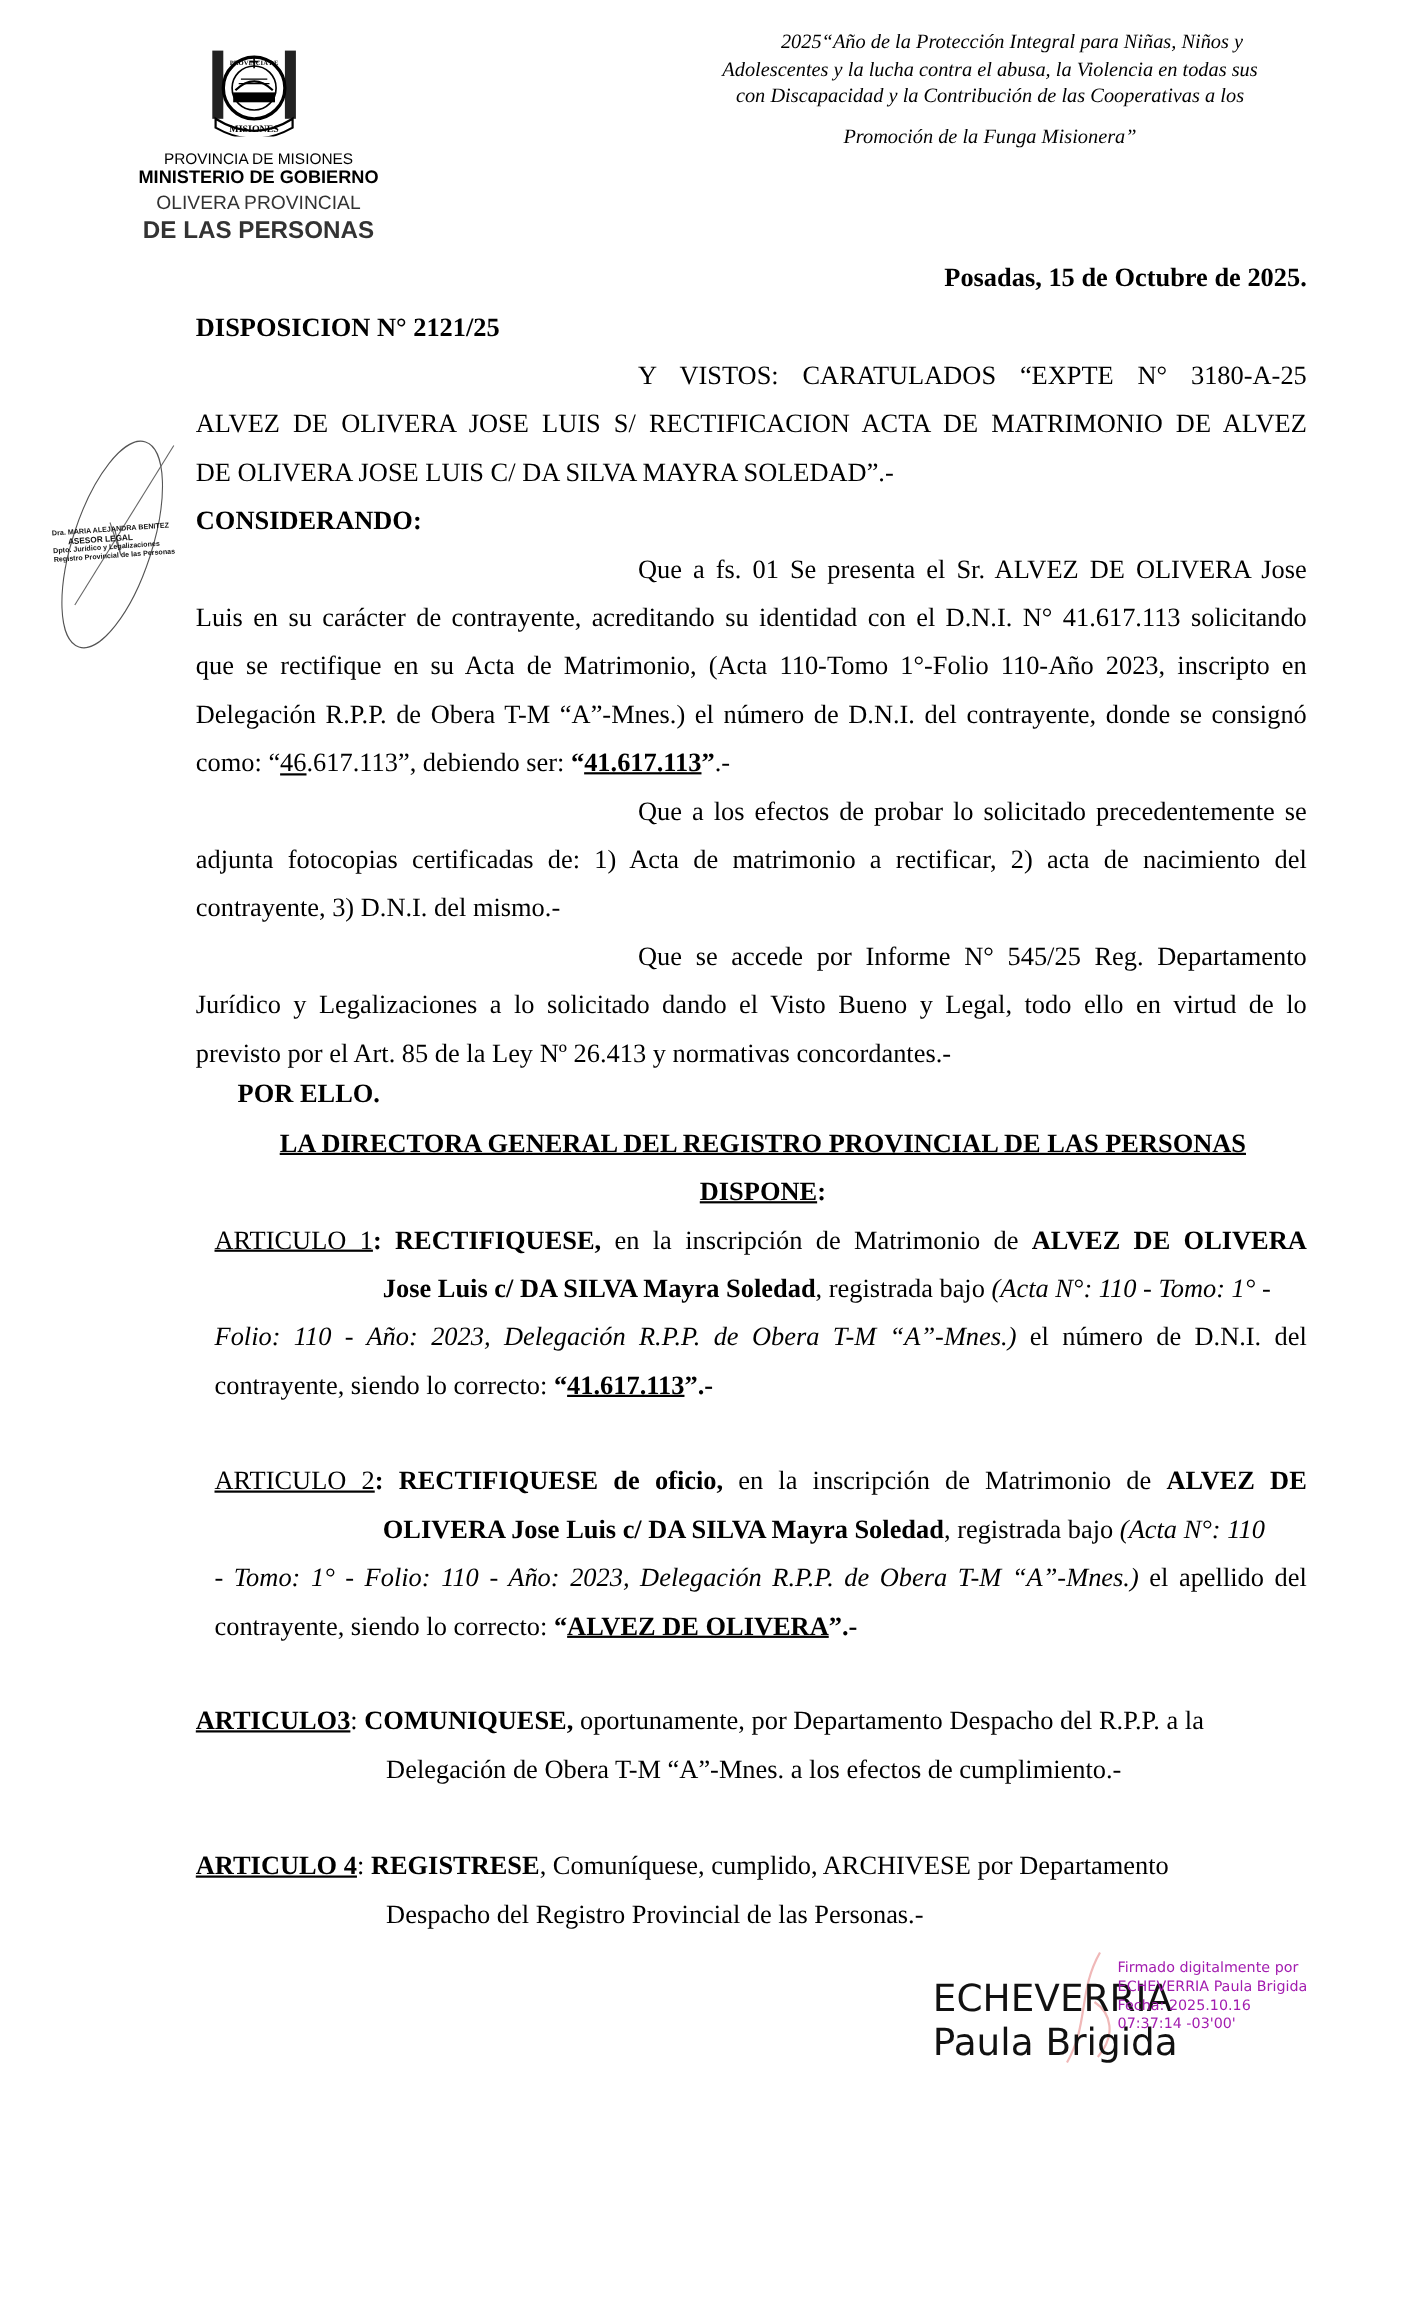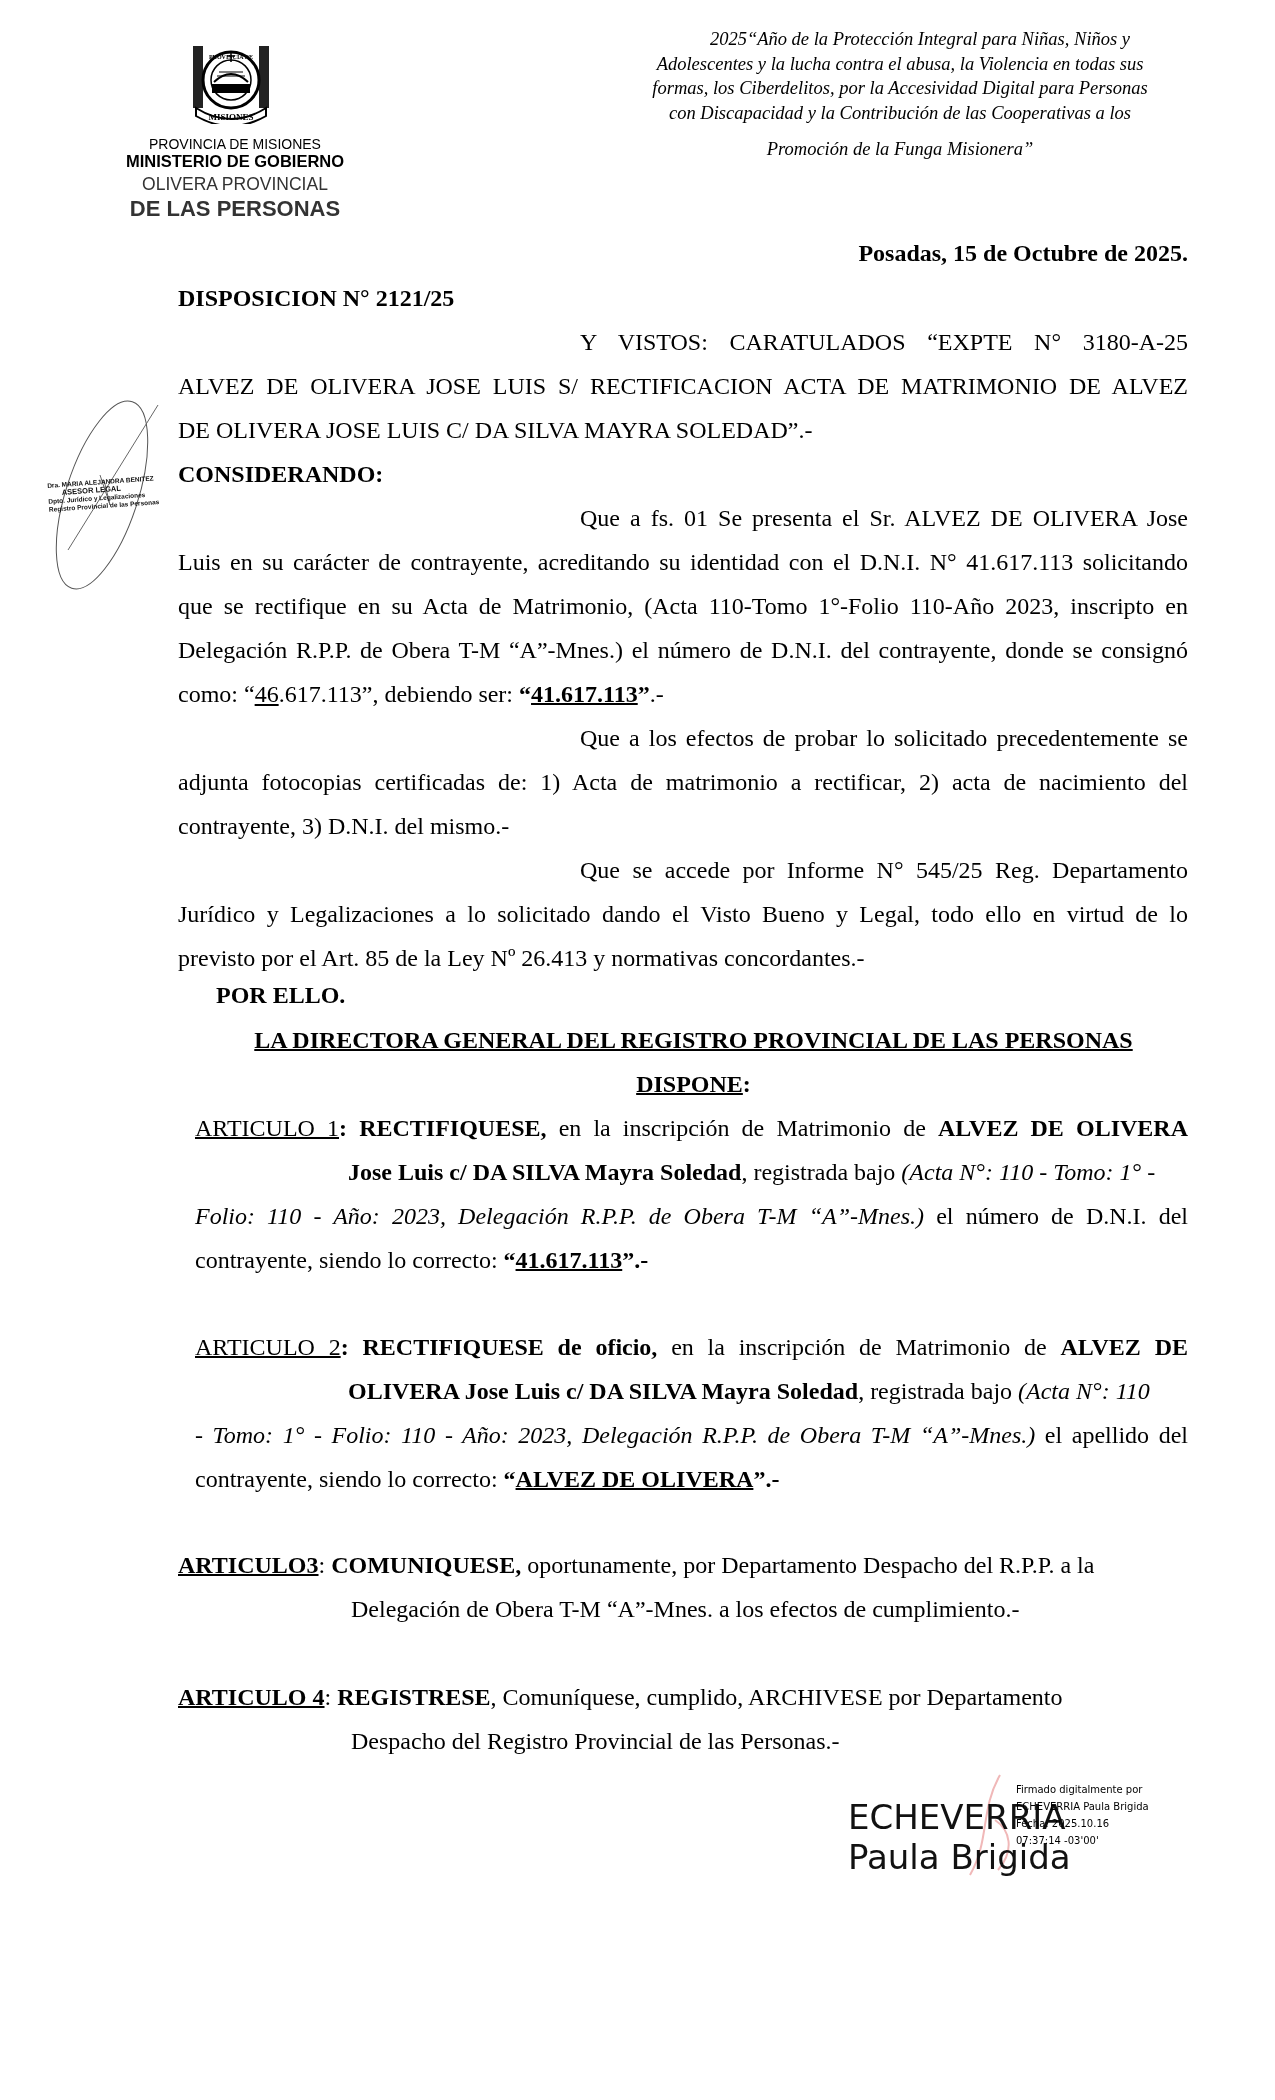--- a/index.html
+++ b/index.html
@@ -34,21 +34,21 @@
   .art-full { left: 195px; width: 993px; text-align: justify; text-align-last: justify; }
   .art-left { left: 195px; }
   .art3-4 { left: 178px; }
   .art3-4c { left: 351px; }
   
   #stamp { left: 40px; top: 385px; width: 150px; height: 210px; }
   #stamp-text { position: absolute; left: 48px; top: 478px; font-family: "Liberation Sans", sans-serif; font-size: 6.5px; font-weight: bold; line-height: 8px; transform: rotate(-4deg); color: #111; }
   
   #sig-name { left: 848px; top: 1797px; font-family: "DejaVu Sans", sans-serif; font-size: 34px; line-height: 40px; color: #111; }
   #sig-mark { left: 960px; top: 1770px; width: 70px; height: 110px; }
-  #sig-info { left: 1016px; top: 1781px; font-family: "DejaVu Sans", sans-serif; font-size: 10px; line-height: 17px; color: #000000; }
+  #sig-info { left: 1016px; top: 1781px; font-family: "DejaVu Sans", sans-serif; font-size: 13px; line-height: 17px; color: #a21caf; }
 </style>
 </head>
 <body>
 
 <svg id="logo" class="abs" viewBox="0 0 82 86">
   <rect x="3" y="8" width="10" height="62" fill="#222"></rect>
   <rect x="69" y="8" width="10" height="62" fill="#222"></rect>
   <circle cx="41" cy="42" r="28" fill="#fff" stroke="#000" stroke-width="3"></circle>
   <circle cx="41" cy="42" r="20" fill="#fff" stroke="#000" stroke-width="1.5"></circle>
   <path d="M24 44 Q41 28 58 44" fill="none" stroke="#000" stroke-width="2"></path>
@@ -60,21 +60,20 @@
   <text x="41" y="21" font-size="6" font-weight="bold" text-anchor="middle" font-family="Liberation Serif, serif">PROVINCIA DE</text>
 </svg>
 <div id="logo-l1" class="logo-line">PROVINCIA DE MISIONES</div>
 <div id="logo-l2" class="logo-line">MINISTERIO DE GOBIERNO</div>
 <div id="logo-l3" class="logo-line">OLIVERA PROVINCIAL</div>
 <div id="logo-l4" class="logo-line"><b>DE LAS </b><b>PERSONAS</b></div>
 
 <div id="motto" class="abs">
   <div style="padding-left:40px">2025“Año de la Protección Integral para Niñas, Niños y</div>
   <div>Adolescentes y la lucha contra el abusa, la Violencia   en todas sus</div>
-  <div>formas, los Ciberdelitos, por la Accesividad Digital para Personas</div>
   <div>con Discapacidad y la Contribución  de las Cooperativas a los</div>
   <div style="margin-top:12px">Promoción de la Funga Misionera”</div>
 </div>
 
 <div id="date" class="line">Posadas, 15 de Octubre de 2025.</div>
 <div id="dispo-title" class="line b">DISPOSICION  N° 2121/25</div>
 
 <div class="line indent" style="top:327px">Y VISTOS: CARATULADOS “EXPTE N° 3180-A-25</div>
 <div class="line just" style="top:371px">ALVEZ DE OLIVERA JOSE LUIS S/ RECTIFICACION ACTA DE MATRIMONIO DE ALVEZ</div>
 <div class="line left" style="top:415px">DE OLIVERA JOSE LUIS C/ DA SILVA MAYRA SOLEDAD”.-</div>

